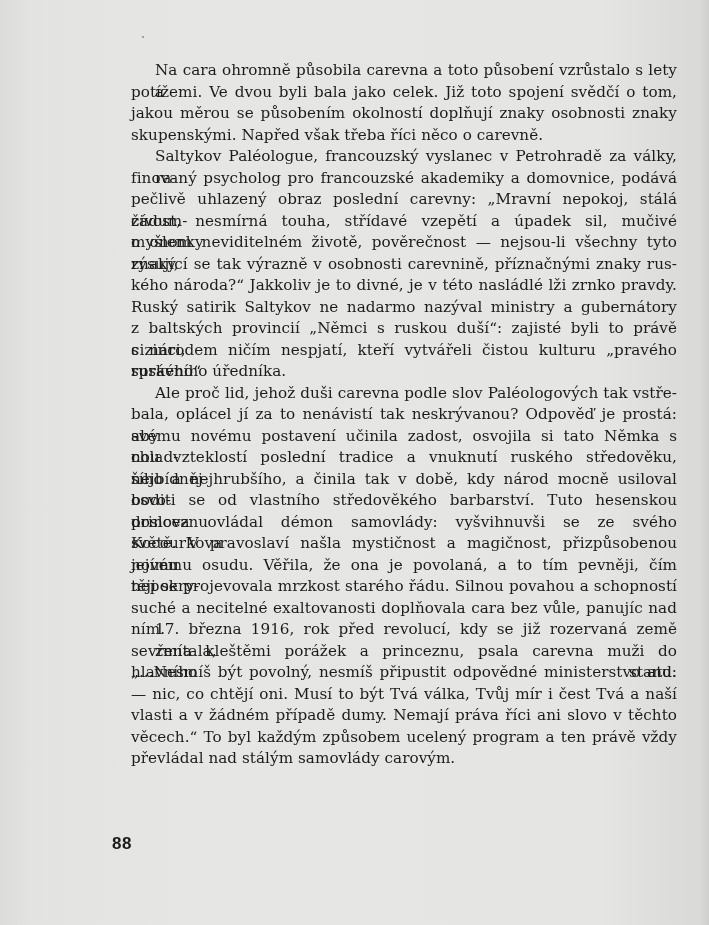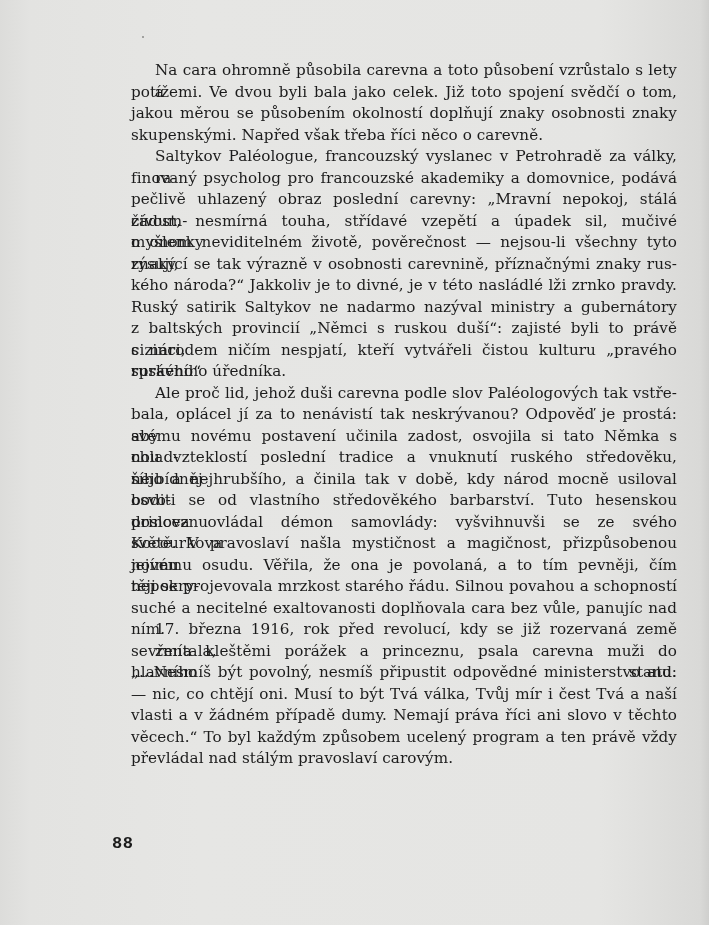--- a/index.html
+++ b/index.html
@@ -57,21 +57,21 @@
       text-align: justify;
       text-align-last: justify;
     }
     .line.last .line-inner {
       text-align-last: left;
     }
     .page-number {
       position: absolute;
       left: 112px;
       top: 834px;
-      font-family: Liberation Mono, monospace;
+      font-family: Liberation Sans, sans-serif;
       font-size: 17px;
       font-weight: bold;
       color: #1a1a1a;
       letter-spacing: 0.5px;
     }
     .speck {
       position: absolute;
       width: 2px; height: 2px;
       border-radius: 1px;
       background: #8a8a88;
@@ -121,19 +121,19 @@
       <span class="line last"><span class="line-inner">suché a necitelné exaltovanosti doplňovala cara bez vůle, panujíc nad ním.</span></span>
     </div>
 
     <div class="para">
       <span class="line first"><span class="line-inner">17. března 1916, rok před revolucí, kdy se již rozervaná země zmítala,</span></span>
       <span class="line"><span class="line-inner">sevřena kleštěmi porážek a princeznu, psala carevna muži do hlavního stanu:</span></span>
       <span class="line"><span class="line-inner">„...Nesmíš být povolný, nesmíš připustit odpovědné ministerstvo atd.</span></span>
       <span class="line"><span class="line-inner">— nic, co chtějí oni. Musí to být Tvá válka, Tvůj mír i čest Tvá a naší</span></span>
       <span class="line"><span class="line-inner">vlasti a v žádném případě dumy. Nemají práva říci ani slovo v těchto</span></span>
       <span class="line"><span class="line-inner">věcech.“ To byl každým způsobem ucelený program a ten právě vždy</span></span>
-      <span class="line last"><span class="line-inner">převládal nad stálým pravoslaví carovým.</span></span>
+      <span class="line last"><span class="line-inner">převládal nad stálým samovlády carovým.</span></span>
     </div>
 
   </div>
 
   <div class="page-number">88</div>
 </div>
 
 </body></html>

